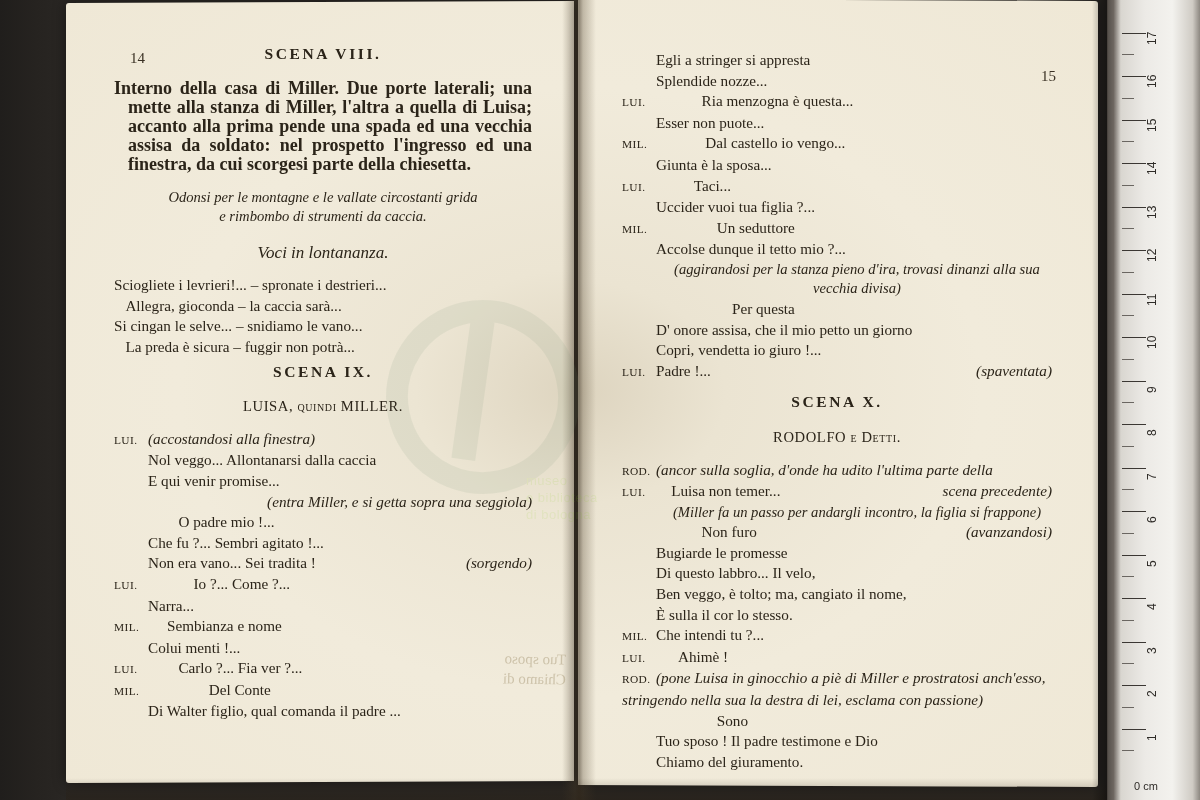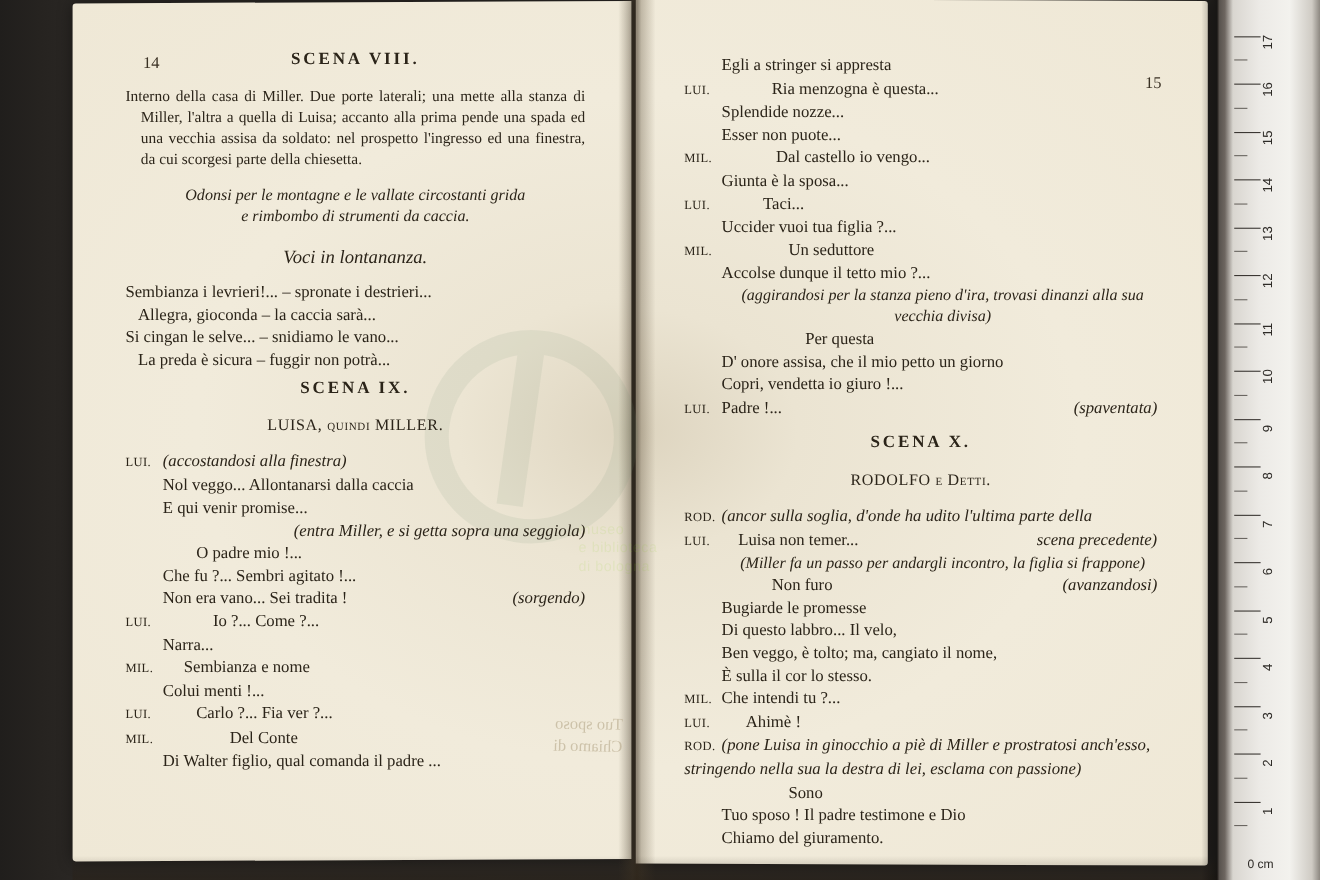--- a/index.html
+++ b/index.html
@@ -152,26 +152,27 @@
   h2.scena {
     text-align: center;
     font-size: 15.5px;
     letter-spacing: 2.6px;
     font-weight: bold;
     margin: 0 0 14px 0;
     font-family: "Liberation Serif", serif;
   }
   .scena-ix { margin-top: 30px; }
   .didasc {
-    font-size: 14px;
+    font-size: 18px;
     line-height: 19px;
     text-align: justify;
     margin: 0 0 14px 0;
     text-indent: -14px;
     padding-left: 14px;
+    font-weight: bold;
   }
   .stage-center {
     font-style: italic;
     text-align: center;
     font-size: 14.6px;
     line-height: 19.5px;
     margin: 6px 0 12px 0;
   }
   .voci {
     font-style: italic;
@@ -293,21 +294,21 @@
     <div class="folio folio-right">15</div>
 
     <div class="text tl">
       <h2 class="scena">SCENA VIII.</h2>
       <p class="didasc">Interno della casa di Miller. Due porte laterali; una mette alla stanza di Miller, l'altra a quella di Luisa; accanto alla prima pende una spada ed una vecchia assisa da soldato: nel prospetto l'ingresso ed una finestra, da cui scorgesi parte della chiesetta.</p>
       <p class="stage-center" style="white-space: pre-line;">Odonsi per le montagne e le vallate circostanti grida
 e rimbombo di strumenti da caccia.</p>
       <p class="voci">Voci in lontananza.</p>
 
       <div class="verses">
-        <div class="verse">Sembianza i levrieri!... – spronate i destrieri...</div>
+        <div class="verse">Sciogliete i levrieri!... – spronate i destrieri...</div>
         <div class="verse">   Allegra, gioconda – la caccia sarà...</div>
         <div class="verse">Si cingan le selve... – snidiamo le vano...</div>
         <div class="verse">   La preda è sicura – fuggir non potrà...</div>
       </div>
 
       <h2 class="scena scena-ix">SCENA IX.</h2>
       <p class="speakers-head sc">LUISA, quindi MILLER.</p>
 
       <div>
         <span class="line"><span class="spk">Lui.</span><span class="txt ital">(accostandosi alla finestra)</span></span>
@@ -323,22 +324,22 @@
         <span class="line"><span class="spk"></span><span class="txt">Colui menti !...</span></span>
         <span class="line"><span class="spk">Lui.</span><span class="txt">        Carlo ?... Fia ver ?...</span></span>
         <span class="line"><span class="spk">Mil.</span><span class="txt">                Del Conte</span></span>
         <span class="line"><span class="spk"></span><span class="txt">Di Walter figlio, qual comanda il padre ...</span></span>
       </div>
     </div>
 
     <div class="text tr">
       <div>
         <span class="line"><span class="spk"></span><span class="txt">Egli a stringer si appresta</span></span>
+        <span class="line"><span class="spk"></span><span class="txt">Splendide nozze...</span></span>
         <span class="line"><span class="spk">Lui.</span><span class="txt">            Ria menzogna è questa...</span></span>
-        <span class="line"><span class="spk"></span><span class="txt">Splendide nozze...</span></span>
         <span class="line"><span class="spk"></span><span class="txt">Esser non puote...</span></span>
         <span class="line"><span class="spk">Mil.</span><span class="txt">             Dal castello io vengo...</span></span>
         <span class="line"><span class="spk"></span><span class="txt">Giunta è la sposa...</span></span>
         <span class="line"><span class="spk">Lui.</span><span class="txt">          Taci...</span></span>
         <span class="line"><span class="spk"></span><span class="txt">Uccider vuoi tua figlia ?...</span></span>
         <span class="line"><span class="spk">Mil.</span><span class="txt">                Un seduttore</span></span>
         <span class="line"><span class="spk"></span><span class="txt">Accolse dunque il tetto mio ?...</span></span>
         <div class="stage-center" style="text-align:center;margin:0 0 0 40px;">(aggirandosi per la stanza pieno d'ira, trovasi dinanzi alla sua vecchia divisa)</div>
         <span class="line"><span class="spk"></span><span class="txt">                    Per questa</span></span>
         <span class="line"><span class="spk"></span><span class="txt">D' onore assisa, che il mio petto un giorno</span></span>

